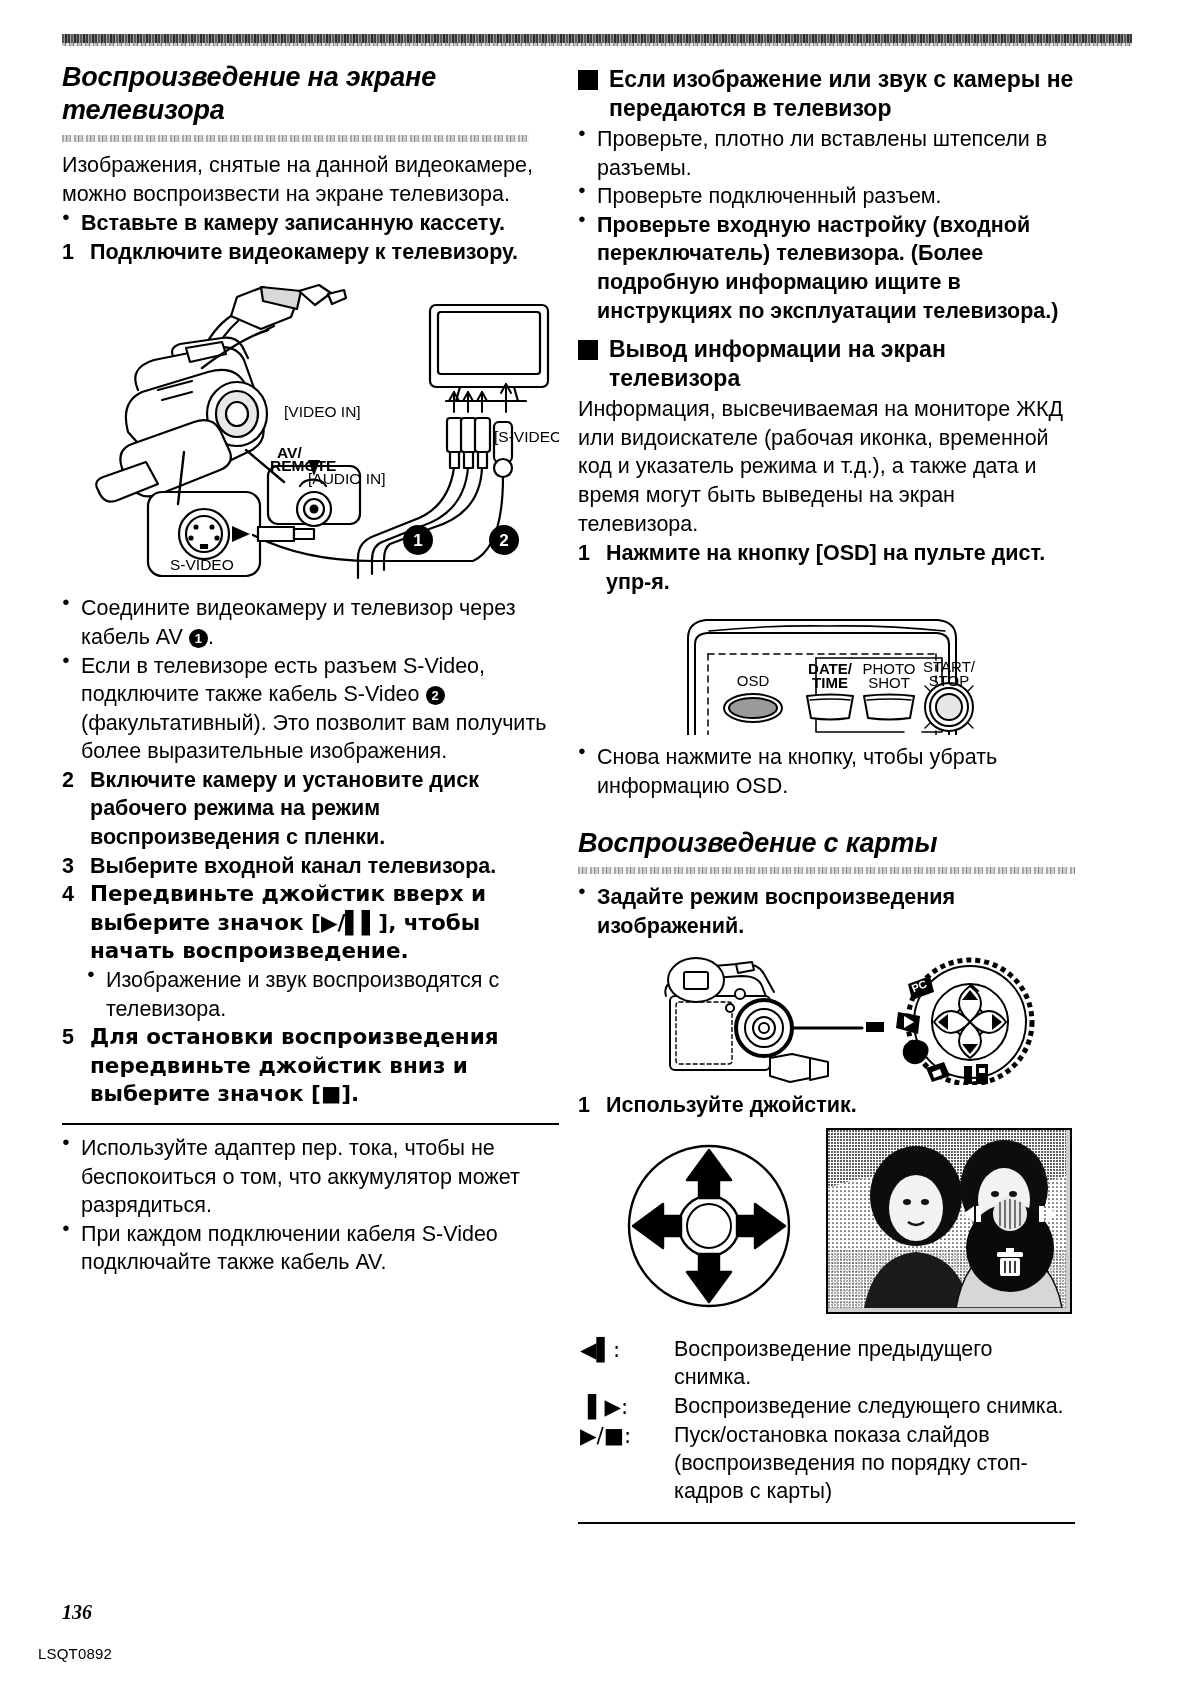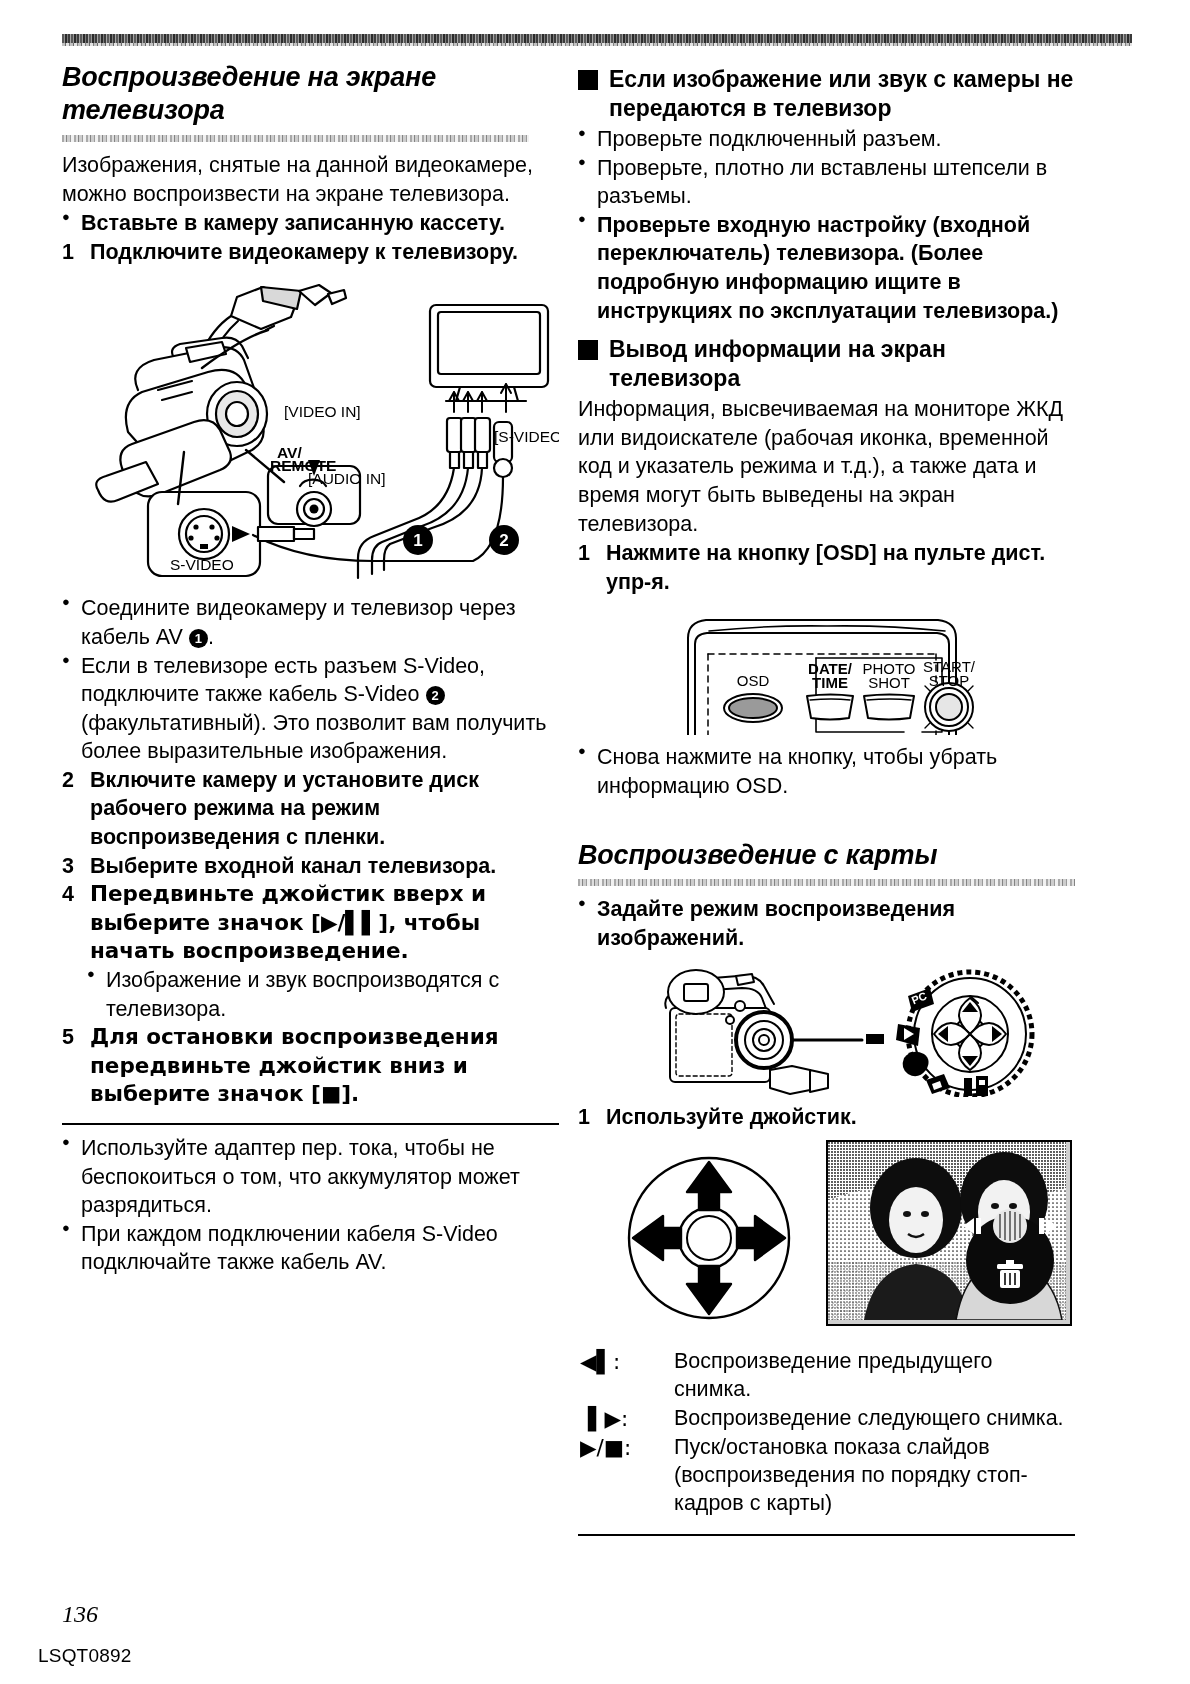--- a/index.html
+++ b/index.html
@@ -245,30 +245,30 @@
     border: 0;
     border-top: 2.5px solid #000;
     margin: 16px 0 0 0;
   }
 
   
   .page-number {
     position: absolute;
     left: 62px;
     top: 1601px;
-    font-size: 24px;
-    font-weight: normal;
+    font-size: 20px;
+    font-weight: bold;
     font-style: italic;
     font-family: "Liberation Serif", serif;
   }
   .doc-code {
     position: absolute;
     left: 38px;
     top: 1645px;
-    font-size: 19px;
+    font-size: 15px;
     letter-spacing: .2px;
   }
 
   .cap {
     font-size: 15.5px;
     font-family: "Liberation Sans", sans-serif;
   }
 </style>
 </head>
 <body>
@@ -413,22 +413,22 @@
   </div>
 
   <div class="col col-right">
 
     <h2 class="sub-head">
       <span class="blk"></span>
       <span>Если изображение или звук с камеры не передаются в телевизор</span>
     </h2>
 
     <ul class="bullets">
+      <li>Проверьте, плотно ли вставлены штепсели в разъемы.</li>
       <li>Проверьте подключенный разъем.</li>
-      <li>Проверьте, плотно ли вставлены штепсели в разъемы.</li>
       <li class="bold">Проверьте входную настройку (входной переключатель) телевизора. (Более подробную информацию ищите в инструкциях по эксплуатации телевизора.)</li>
     </ul>
 
     <h2 class="sub-head">
       <span class="blk"></span>
       <span>Вывод информации на экран телевизора</span>
     </h2>
 
     <p class="body">Информация, высвечиваемая на мониторе ЖКД или видоискателе (рабочая иконка, временной код и указатель режима и т.д.), а также дата и время могут быть выведены на экран телевизора.</p>
 
@@ -473,21 +473,21 @@
         <text x="311" y="78" font-family="Liberation Sans, sans-serif" font-size="15" text-anchor="middle">SHOT</text>
         <text x="371" y="62" font-family="Liberation Sans, sans-serif" font-size="15" text-anchor="middle">START/</text>
         <text x="371" y="76" font-family="Liberation Sans, sans-serif" font-size="15" text-anchor="middle">STOP</text>
       </svg>
     </div>
 
     <ul class="bullets">
       <li>Снова нажмите на кнопку, чтобы убрать информацию OSD.</li>
     </ul>
 
-    <h1 class="section-title" style="margin-top:38px;">Воспроизведение с карты</h1>
+    <h1 class="section-title" style="margin-top:26px;">Воспроизведение с карты</h1>
     <div class="title-rule"></div>
 
     <ul class="bullets">
       <li class="bold">Задайте режим воспроизведения изображений.</li>
     </ul>
 
     <div class="fig-dial">
       <svg width="497" height="135" viewBox="0 0 497 135">
         <g fill="none" stroke="#000" stroke-width="2" stroke-linejoin="round" stroke-linecap="round">
 

